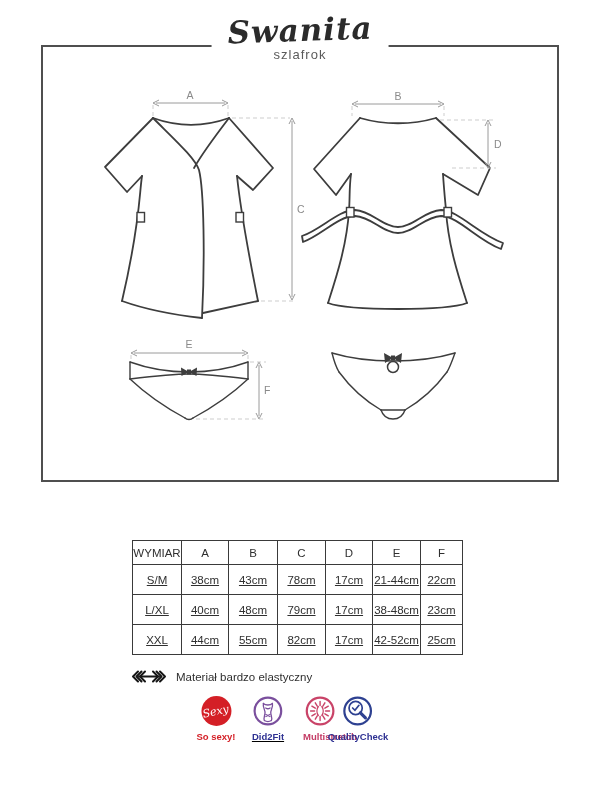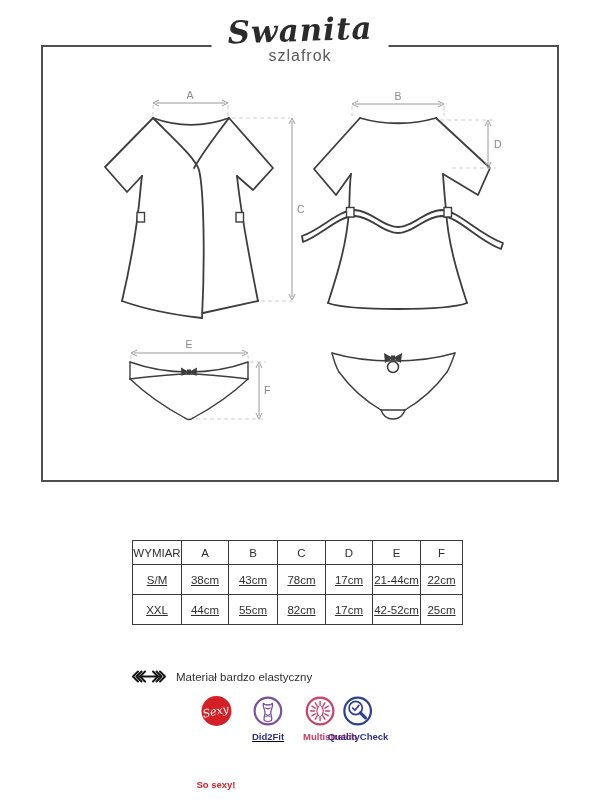--- a/index.html
+++ b/index.html
@@ -3,21 +3,21 @@
 <meta charset="utf-8">
 <style>
   html,body{margin:0;padding:0;background:#fff;}
   body{width:600px;height:804px;position:relative;font-family:"Liberation Sans",sans-serif;overflow:hidden;}
 
   
   .logo{position:absolute;top:12px;left:50%;transform:translateX(-50%);background:#fff;
         padding:0 16px;text-align:center;z-index:3;}
   .logo .name{font-family:"DejaVu Serif",serif;font-style:italic;font-weight:bold;
         font-size:31px;line-height:36px;color:#2b2b2b;letter-spacing:1px;transform:rotate(-2deg);}
-  .logo .sub{font-size:16px;color:#5a5a5a;letter-spacing:1px;margin-top:-1px;}
+  .logo .sub{font-size:13px;color:#5a5a5a;letter-spacing:1px;margin-top:-1px;}
 
   
   .frame{position:absolute;left:41px;top:45px;width:514px;height:433px;border:2px solid #4f4f4f;z-index:1;}
   .diagram-svg{position:absolute;left:41px;top:45px;width:518px;height:437px;z-index:2;}
 
   .outline{fill:none;stroke:#3d3d3d;stroke-width:1.8;stroke-linejoin:round;stroke-linecap:round;}
   .thin{stroke-width:1.4;}
   .loop{fill:#fff;stroke:#3d3d3d;stroke-width:1.4;}
   .beltband{fill:#fff;stroke:#3d3d3d;stroke-width:1.8;stroke-linejoin:round;}
   .dim{stroke:#9a9a9a;stroke-width:1;fill:none;}
@@ -42,21 +42,21 @@
          align-items:center;gap:5px;z-index:2;}
   .badge .lbl{font-size:9.5px;font-weight:bold;white-space:nowrap;}
   .badge-sexy{left:216px;}
   .badge-did2fit{left:268px;text-decoration:underline;}
   .badge-multistretch{left:320px;}
   .badge-qualitycheck{left:358px;}
   .sexy-circle{width:30px;height:30px;border-radius:50%;background:#d41f26;display:flex;
          align-items:center;justify-content:center;}
   .sexy-circle span{font-family:"DejaVu Serif",serif;font-style:italic;color:#fff;font-size:11px;
          transform:rotate(-12deg);}
-  .lbl-red{color:#d41f26;margin-top:48px;}
+  .lbl-red{color:#d41f26;}
   .lbl-navy{color:#2e3192;}
   .lbl-pink{color:#c43a64;padding-left:20px;}
 </style>
 </head>
 <body>
 
 <div class="logo">
   <div class="name">Swanita</div>
   <div class="sub">szlafrok</div>
 </div>
@@ -190,20 +190,29 @@
   <tr class="row">
     <td>S/M</td>
     <td>38cm</td>
     <td>43cm</td>
     <td>78cm</td>
     <td>17cm</td>
     <td>21-44cm</td>
     <td>22cm</td>
   </tr>
   <tr class="row">
+    <td>L/XL</td>
+    <td>40cm</td>
+    <td>48cm</td>
+    <td>79cm</td>
+    <td>17cm</td>
+    <td>38-48cm</td>
+    <td>23cm</td>
+  </tr>
+  <tr class="row">
     <td>XXL</td>
     <td>44cm</td>
     <td>55cm</td>
     <td>82cm</td>
     <td>17cm</td>
     <td>42-52cm</td>
     <td>25cm</td>
   </tr>
 </tbody>
   </table>

